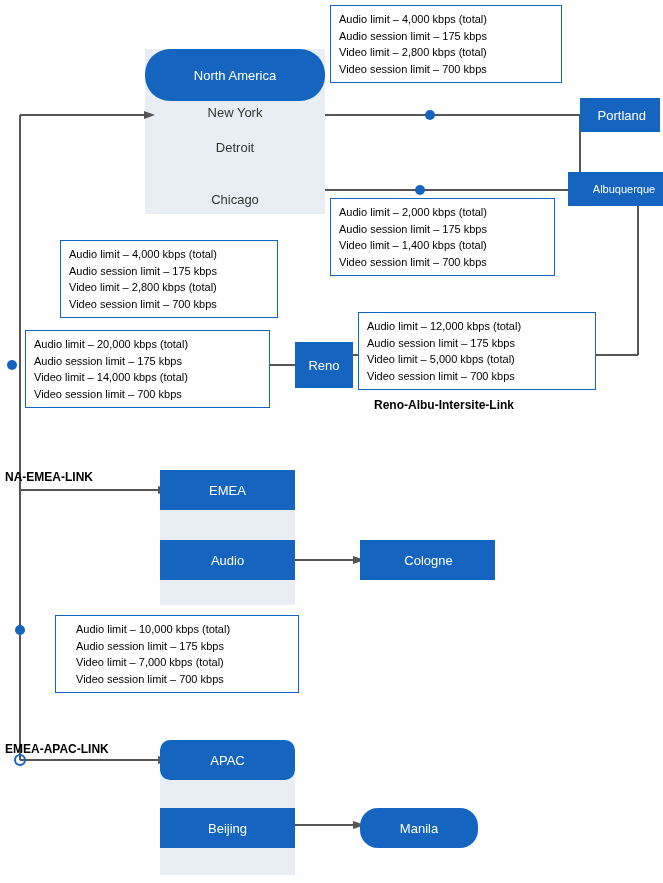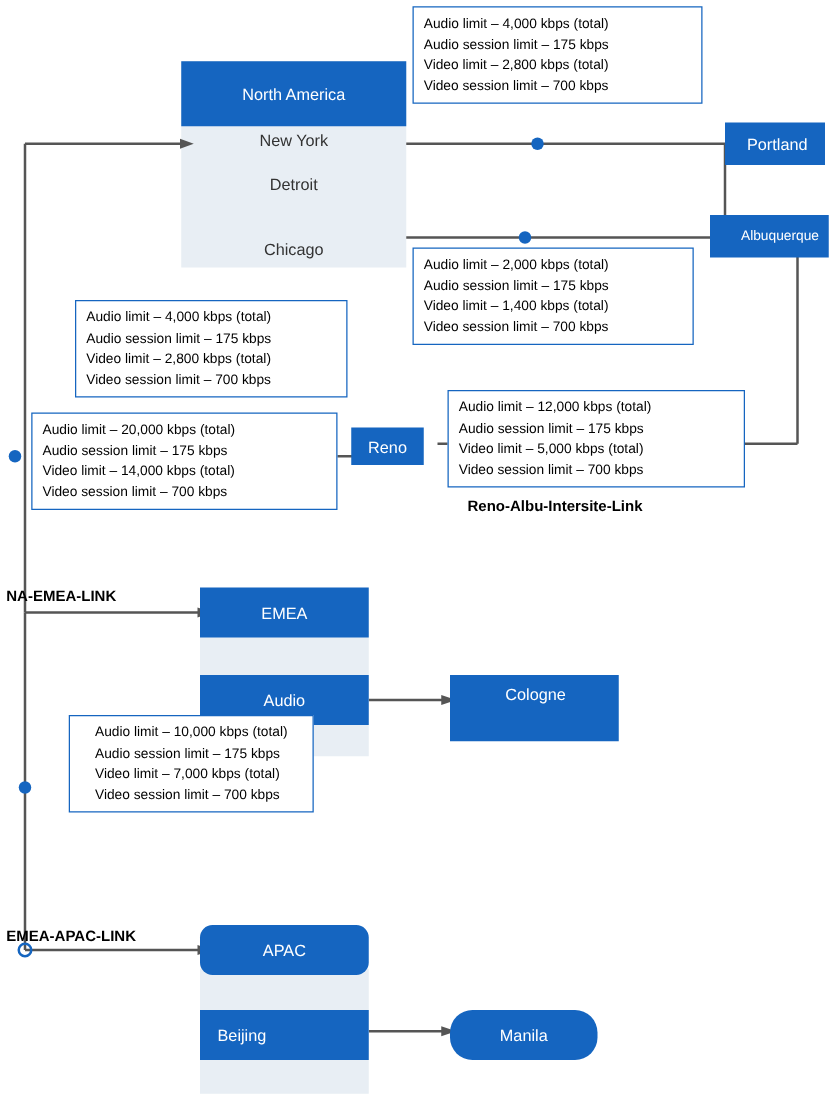--- a/index.html
+++ b/index.html
@@ -106,37 +106,37 @@
 
     <rect x="160" y="505" width="135" height="100" fill="#E8EEF4" stroke="none"></rect>
 
     <rect x="160" y="775" width="135" height="100" fill="#E8EEF4" stroke="none"></rect>
 
     <circle cx="20" cy="630" r="5" fill="#1565C0"></circle>
 
     <circle cx="20" cy="760" r="5" fill="none" stroke="#1565C0" stroke-width="2"></circle>
   </svg>
 
-  <div class="blue-box" style="left:145px; top:49px; width:180px; height:52px; display:flex; align-items:center; justify-content:center;">
+  <div class="blue-box" style="left:145px; top:49px; width:180px; height:52px; display:flex; align-items:center; justify-content:center;border-radius:25px;">
     <span>North America</span>
   </div>
 
   <div class="city-label" style="left:145px; top:105px; width:180px;">New York</div>
   <div class="city-label" style="left:145px; top:140px; width:180px;">Detroit</div>
   <div class="city-label" style="left:145px; top:192px; width:180px;text-align:center;">Chicago</div>
 
   <div class="blue-box" style="left:580px; top:98px; width:80px; height:34px; display:flex; align-items:center; justify-content:flex-end;">
     <span>Portland</span>
   </div>
 
   <div class="blue-box" style="left:568px; top:172px; width:112px; height:34px; display:flex; align-items:center; justify-content:center; font-size:11px;">
     <span>Albuquerque</span>
   </div>
 
-  <div class="blue-box" style="left:281px; top:342px; width:58px; height:30px; display:flex; align-items:center; justify-content:center;">
+  <div class="blue-box" style="left:295px; top:342px; width:58px; height:46px; display:flex; align-items:center; justify-content:center;">
     <span>Reno</span>
   </div>
 
   <div class="info-box" style="left:330px; top:5px; width:232px;">
     <div>Audio limit – 4,000 kbps (total)</div>
     <div>Audio session limit – 175 kbps</div>
     <div>Video limit – 2,800 kbps (total)</div>
     <div>Video session limit – 700 kbps</div>
   </div>
 
@@ -177,40 +177,40 @@
   </div>
 
   <div class="blue-box" style="left:160px; top:470px; width:135px; height:40px; display:flex; align-items:center; justify-content:center;text-align:center;">
     <span>EMEA</span>
   </div>
 
   <div class="blue-box" style="left:160px; top:540px; width:135px; height:40px; display:flex; align-items:center; justify-content:center;">
     <span>Audio</span>
   </div>
 
-  <div class="blue-box" style="left:360px; top:540px; width:135px; height:53px; display:flex; justify-content:center;padding-left:16px;">
+  <div class="blue-box" style="left:360px; top:540px; width:135px; height:40px; display:flex; align-items:center; justify-content:center;padding-left:16px;">
     <span>Cologne</span>
   </div>
 
-  <div class="info-box" style="left:55px; top:572px; width:196px;padding-left:20px;">
+  <div class="info-box" style="left:55px; top:615px; width:244px;padding-left:20px;">
     <div>Audio limit – 10,000 kbps  (total)</div>
     <div>Audio session limit – 175 kbps</div>
     <div>Video limit – 7,000 kbps  (total)</div>
     <div>Video session limit – 700 kbps</div>
   </div>
 
   <div class="link-label" style="left:5px; top:742px;">
     <span>EMEA-APAC-LINK</span>
   </div>
 
   <div class="blue-box" style="left:160px; top:740px; width:135px; height:40px; display:flex; align-items:center; justify-content:center;border-radius:10px;">
     <span>APAC</span>
   </div>
 
-  <div class="blue-box" style="left:160px; top:808px; width:135px; height:40px; display:flex; align-items:center; justify-content:flex-start;">
+  <div class="blue-box" style="left:160px; top:808px; width:135px; height:40px; display:flex; align-items:center; justify-content:center;">
     <span>Beijing</span>
   </div>
 
   <div class="blue-box" style="left:360px; top:808px; width:118px; height:40px; display:flex; align-items:center; justify-content:center;border-radius:18px;">
     <span>Manila</span>
   </div>
 
 </div>
 
 </body></html>

